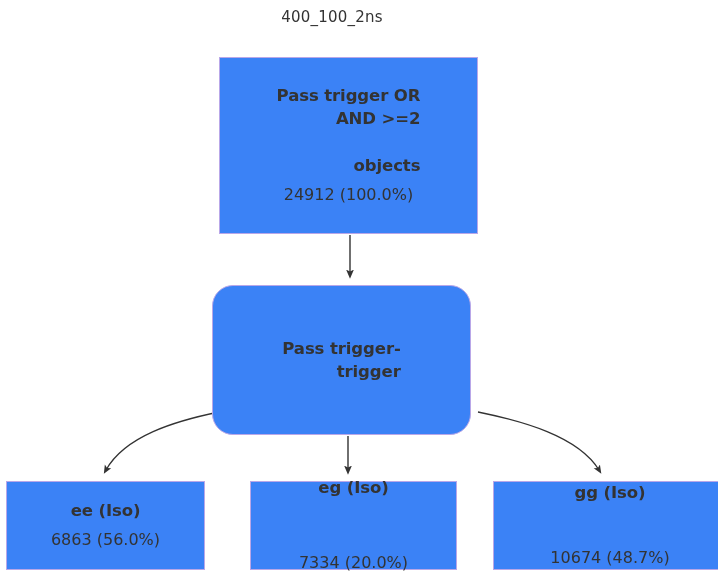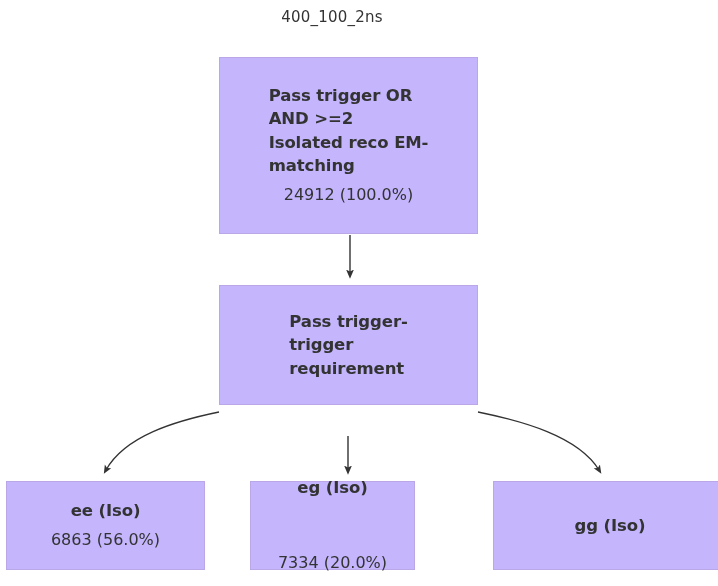--- a/index.html
+++ b/index.html
@@ -34,48 +34,48 @@
     width: 664px;
     text-align: center;
     font-size: 15px;
     color: #333333;
     font-family: "DejaVu Sans", sans-serif;
     letter-spacing: 0.2px;
   }
   .node {
     position: absolute;
     box-sizing: border-box;
-    background: #c4b5fd;
+    background: #3b82f6;
     border: 1.6px solid #b9a7e8;
     display: flex;
     flex-direction: column;
     align-items: center;
     justify-content: center;
-    text-align: left;
+    text-align: right;
     padding: 4px 6px;
   }
   .node-label {
     font-size: 16.5px;
     font-weight: bold;
     color: #333333;
     line-height: 1.42;
     letter-spacing: -0.1px;
   }
   .node-count {
     font-size: 16px;
     font-weight: normal;
     color: #333333;
     line-height: 1.42;
     margin-top: 7px;
   }
   
   #node-root      { left: 219px; top: 57px;  width: 259px; height: 177px; }
-  #node-matching  { left: 219px; top: 285px; width: 259px; height: 120px; }
+  #node-matching  { left: 212px; top: 285px; width: 259px; height: 150px; border-radius: 21px; }
   #node-ee        { left: 6px;   top: 481px; width: 199px; height: 89px; }
-  #node-eg        { left: 250px; top: 481px; width: 165px; height: 89px; gap: 46px; }
+  #node-eg        { left: 250px; top: 481px; width: 207px; height: 89px; gap: 46px; }
   #node-gg        { left: 493px; top: 481px; width: 234px; height: 89px; gap: 36px; }
 </style>
 </head>
 <body>
 
 <div id="flow-root">
 
   <div class="chart-title">400_100_2ns</div>
 
   <svg id="edge-layer" width="718" height="586" viewBox="0 0 718 586" xmlns="http://www.w3.org/2000/svg">
@@ -91,41 +91,41 @@
 
     <path d="M 348 436 L 348 470" stroke="#333333" stroke-width="1.4" fill="none" marker-end="url(#arrowhead)"></path>
 
     <path d="M 478 412 C 522 421, 578 436, 599 470" stroke="#333333" stroke-width="1.3" fill="none" marker-end="url(#arrowhead)"></path>
   </svg>
 
   <div class="node" id="node-root">
     <div class="node-label">
       <span>Pass trigger OR</span><br>
       <span>AND &gt;=2</span><br>
-      <span>Isolated reco EM-</span><br>
-      <span>matching</span>
+      <br>
+      <span>objects</span>
     </div>
     <div class="node-count">24912 (100.0%)</div>
   </div>
 
   <div class="node" id="node-matching">
     <div class="node-label">
       <span>Pass trigger-</span><br>
       <span>trigger</span><br>
-      <span>requirement</span>
     </div>
   </div>
 
   <div class="node" id="node-ee">
     <div class="node-label">ee (Iso)</div>
     <div class="node-count">6863 (56.0%)</div>
   </div>
 
   <div class="node" id="node-eg">
     <div class="node-label">eg (Iso)</div>
     <div class="node-count">7334 (20.0%)</div>
   </div>
 
   <div class="node" id="node-gg">
     <div class="node-label">gg (Iso)</div>
+    <div class="node-count">10674 (48.7%)</div>
   </div>
 
 </div>
 
 </body></html>

